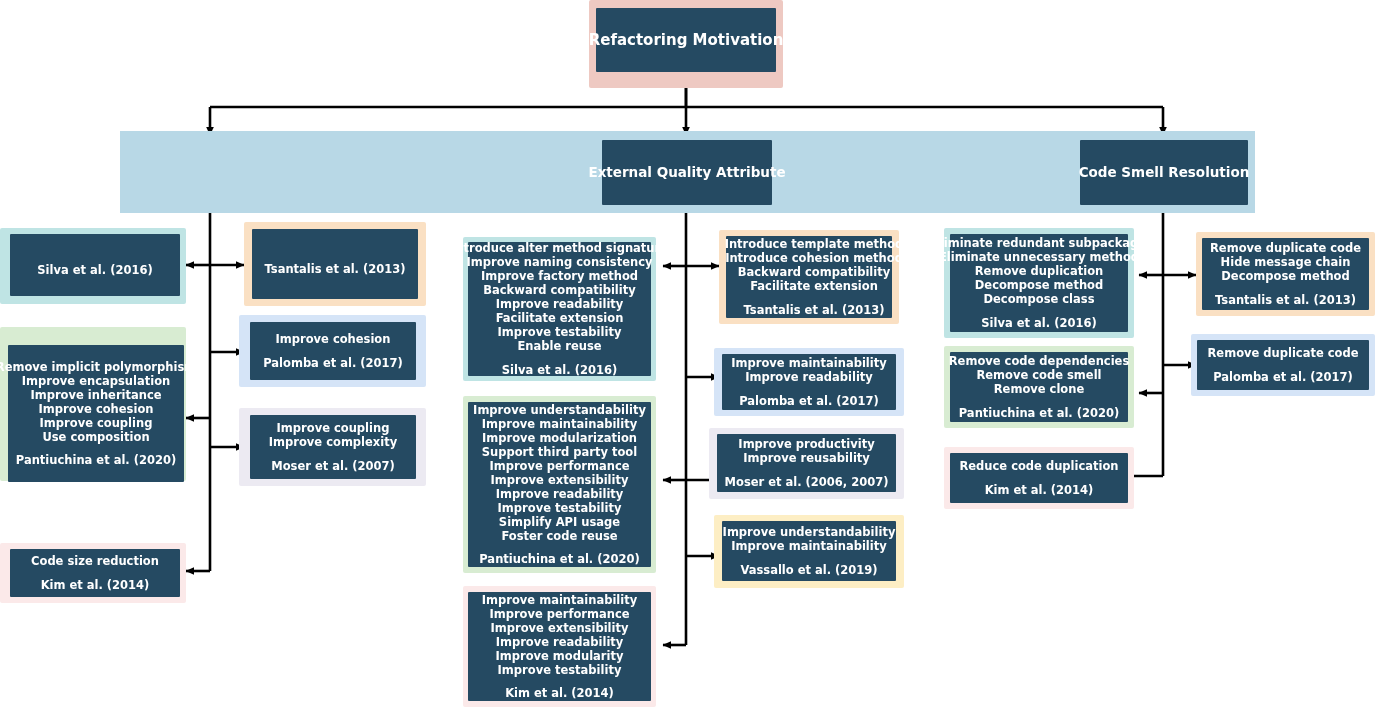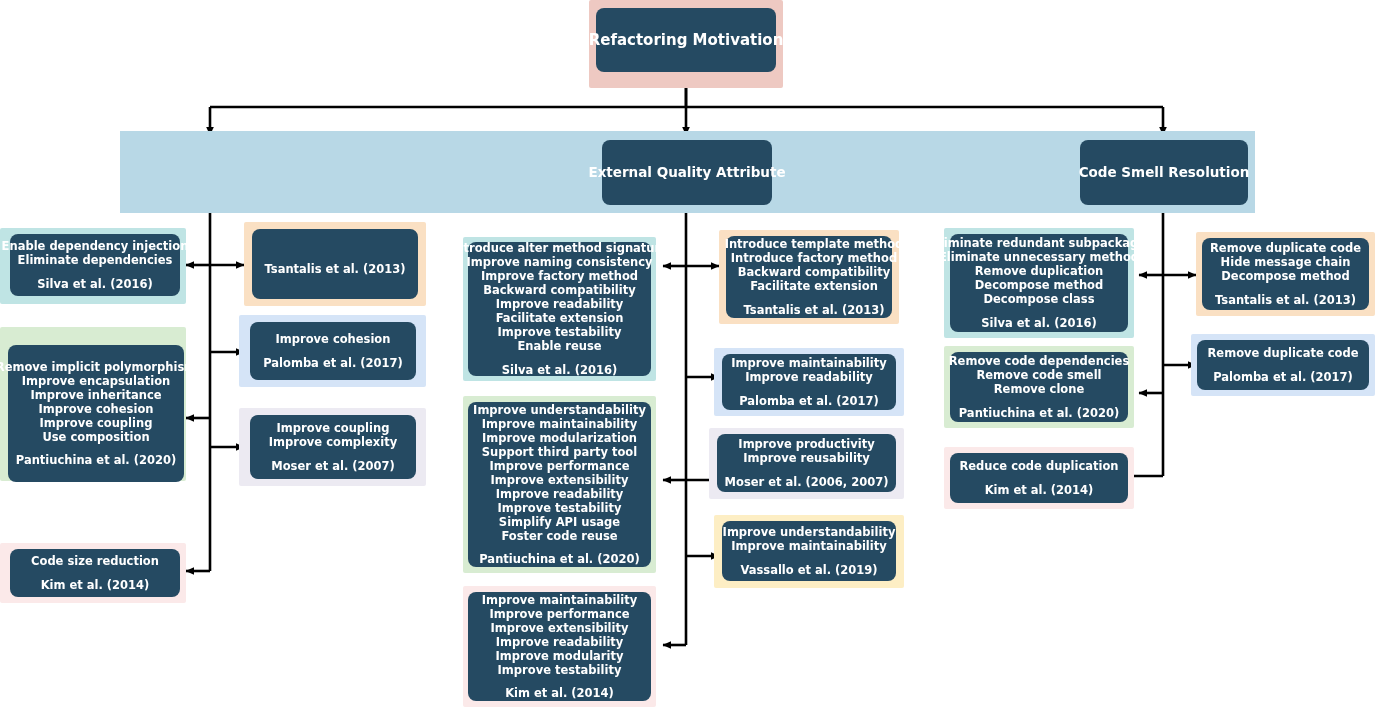--- a/index.html
+++ b/index.html
@@ -11,21 +11,21 @@
 
   
   .band{position:absolute;background:#b8d8e6;}
   .pastel{position:absolute;border-radius:2px;}
 
   
   .node{
     position:absolute;
     background:#254a62;
     color:#ffffff;
-    border-radius:8px;
+    border-radius:1px;
     display:flex;
     flex-direction:column;
     align-items:center;
     justify-content:center;
     text-align:center;
     font-weight:bold;
     box-sizing:border-box;
     padding:6px 8px;
   }
   .node .lines{line-height:1.22;}
@@ -121,24 +121,20 @@
         <div>External Quality Attribute</div>
       </div>
   </div>
   <div class="node lvl2" style="left:1080px;top:140px;width:168px;height:65px;">
     <div class="lines">
         <div>Code Smell Resolution</div>
       </div>
   </div>
 
   <div class="node leaf" style="left:10px;top:234px;width:170px;height:62px;">
-      <div class="lines">
-        <div>Enable dependency injection</div>
-        <div>Eliminate dependencies</div>
-      </div>
       <div class="cite">Silva et al. (2016)</div>
     </div>
   <div class="node leaf" style="left:8px;top:336px;width:176px;height:137px;margin-top:9px;">
       <div class="lines">
         <div>Remove implicit polymorphism</div>
         <div>Improve encapsulation</div>
         <div>Improve inheritance</div>
         <div>Improve cohesion</div>
         <div>Improve coupling</div>
         <div>Use composition</div>
@@ -205,21 +201,21 @@
         <div>Improve readability</div>
         <div>Improve modularity</div>
         <div>Improve testability</div>
       </div>
       <div class="cite">Kim et al. (2014)</div>
     </div>
 
   <div class="node leaf" style="left:726px;top:236px;width:166px;height:82px;padding-left:18px;">
       <div class="lines">
         <div>Introduce template method</div>
-        <div>Introduce factory method</div>
+        <div>Introduce cohesion method</div>
         <div>Backward compatibility</div>
         <div>Facilitate extension</div>
       </div>
       <div class="cite">Tsantalis et al. (2013)</div>
     </div>
   <div class="node leaf" style="left:722px;top:354px;width:174px;height:56px;">
       <div class="lines">
         <div>Improve maintainability</div>
         <div>Improve readability</div>
       </div>

